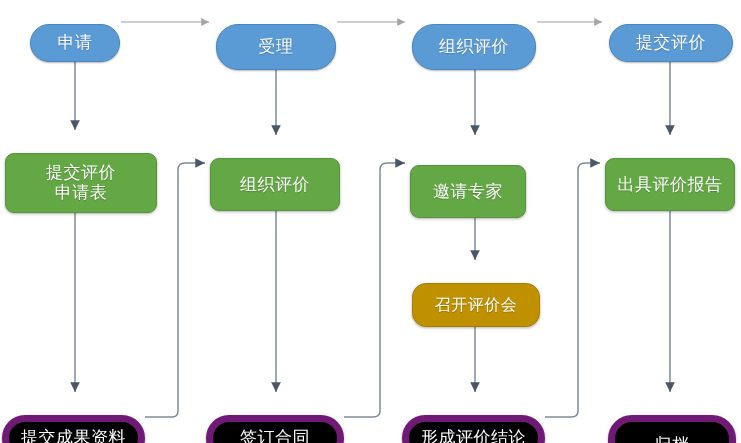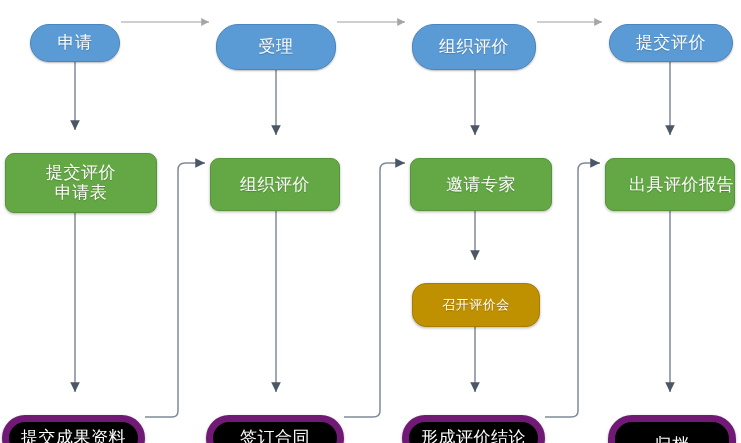--- a/index.html
+++ b/index.html
@@ -51,21 +51,21 @@
     background: #64a845;
     border: 1px solid #56933a;
     border-radius: 9px;
     font-size: 17px;
     box-shadow: 0 1px 3px rgba(0,0,0,0.30);
   }
   .node-meeting {
     background: #bf9000;
     border: 1px solid #a67f00;
     border-radius: 14px;
-    font-size: 13px;
+    font-size: 16px;
     box-shadow: 0 1px 3px rgba(0,0,0,0.30);
   }
   .node-output {
     background: #000000;
     border: 7px solid #701a75;
     border-radius: 24px;
     font-size: 17px;
     box-shadow: 0 1px 3px rgba(0,0,0,0.30);
   }
   .node-label {
@@ -154,24 +154,24 @@
       <div class="node node-stage" style="left: 609px; top: 3px; width: 124px; height: 38px;">
         <span class="node-label">提交评价</span>
       </div>
       <div class="node node-action" style="left: 5px; top: 132px; width: 152px; height: 60px;">
         <span class="node-label">提交评价
 申请表</span>
       </div>
       <div class="node node-action" style="left: 210px; top: 137px; width: 130px; height: 53px;">
         <span class="node-label">组织评价</span>
       </div>
-      <div class="node node-action" style="left: 410px; top: 137px; width: 142px; height: 53px;">
+      <div class="node node-action" style="left: 410px; top: 144px; width: 116px; height: 53px;">
         <span class="node-label">邀请专家</span>
       </div>
-      <div class="node node-action" style="left: 605px; top: 137px; width: 130px; height: 53px; justify-content: flex-end;">
+      <div class="node node-action" style="left: 605px; top: 137px; width: 130px; height: 53px;">
         <span class="node-label">出具评价报告</span>
       </div>
       <div class="node node-meeting" style="left: 412px; top: 262px; width: 128px; height: 44px;">
         <span class="node-label">召开评价会</span>
       </div>
       <div class="node node-output" style="left: 2px; top: 394px; width: 143px; height: 46px;">
         <span class="node-label">提交成果资料</span>
       </div>
       <div class="node node-output" style="left: 206px; top: 394px; width: 138px; height: 46px;">
         <span class="node-label">签订合同</span>

